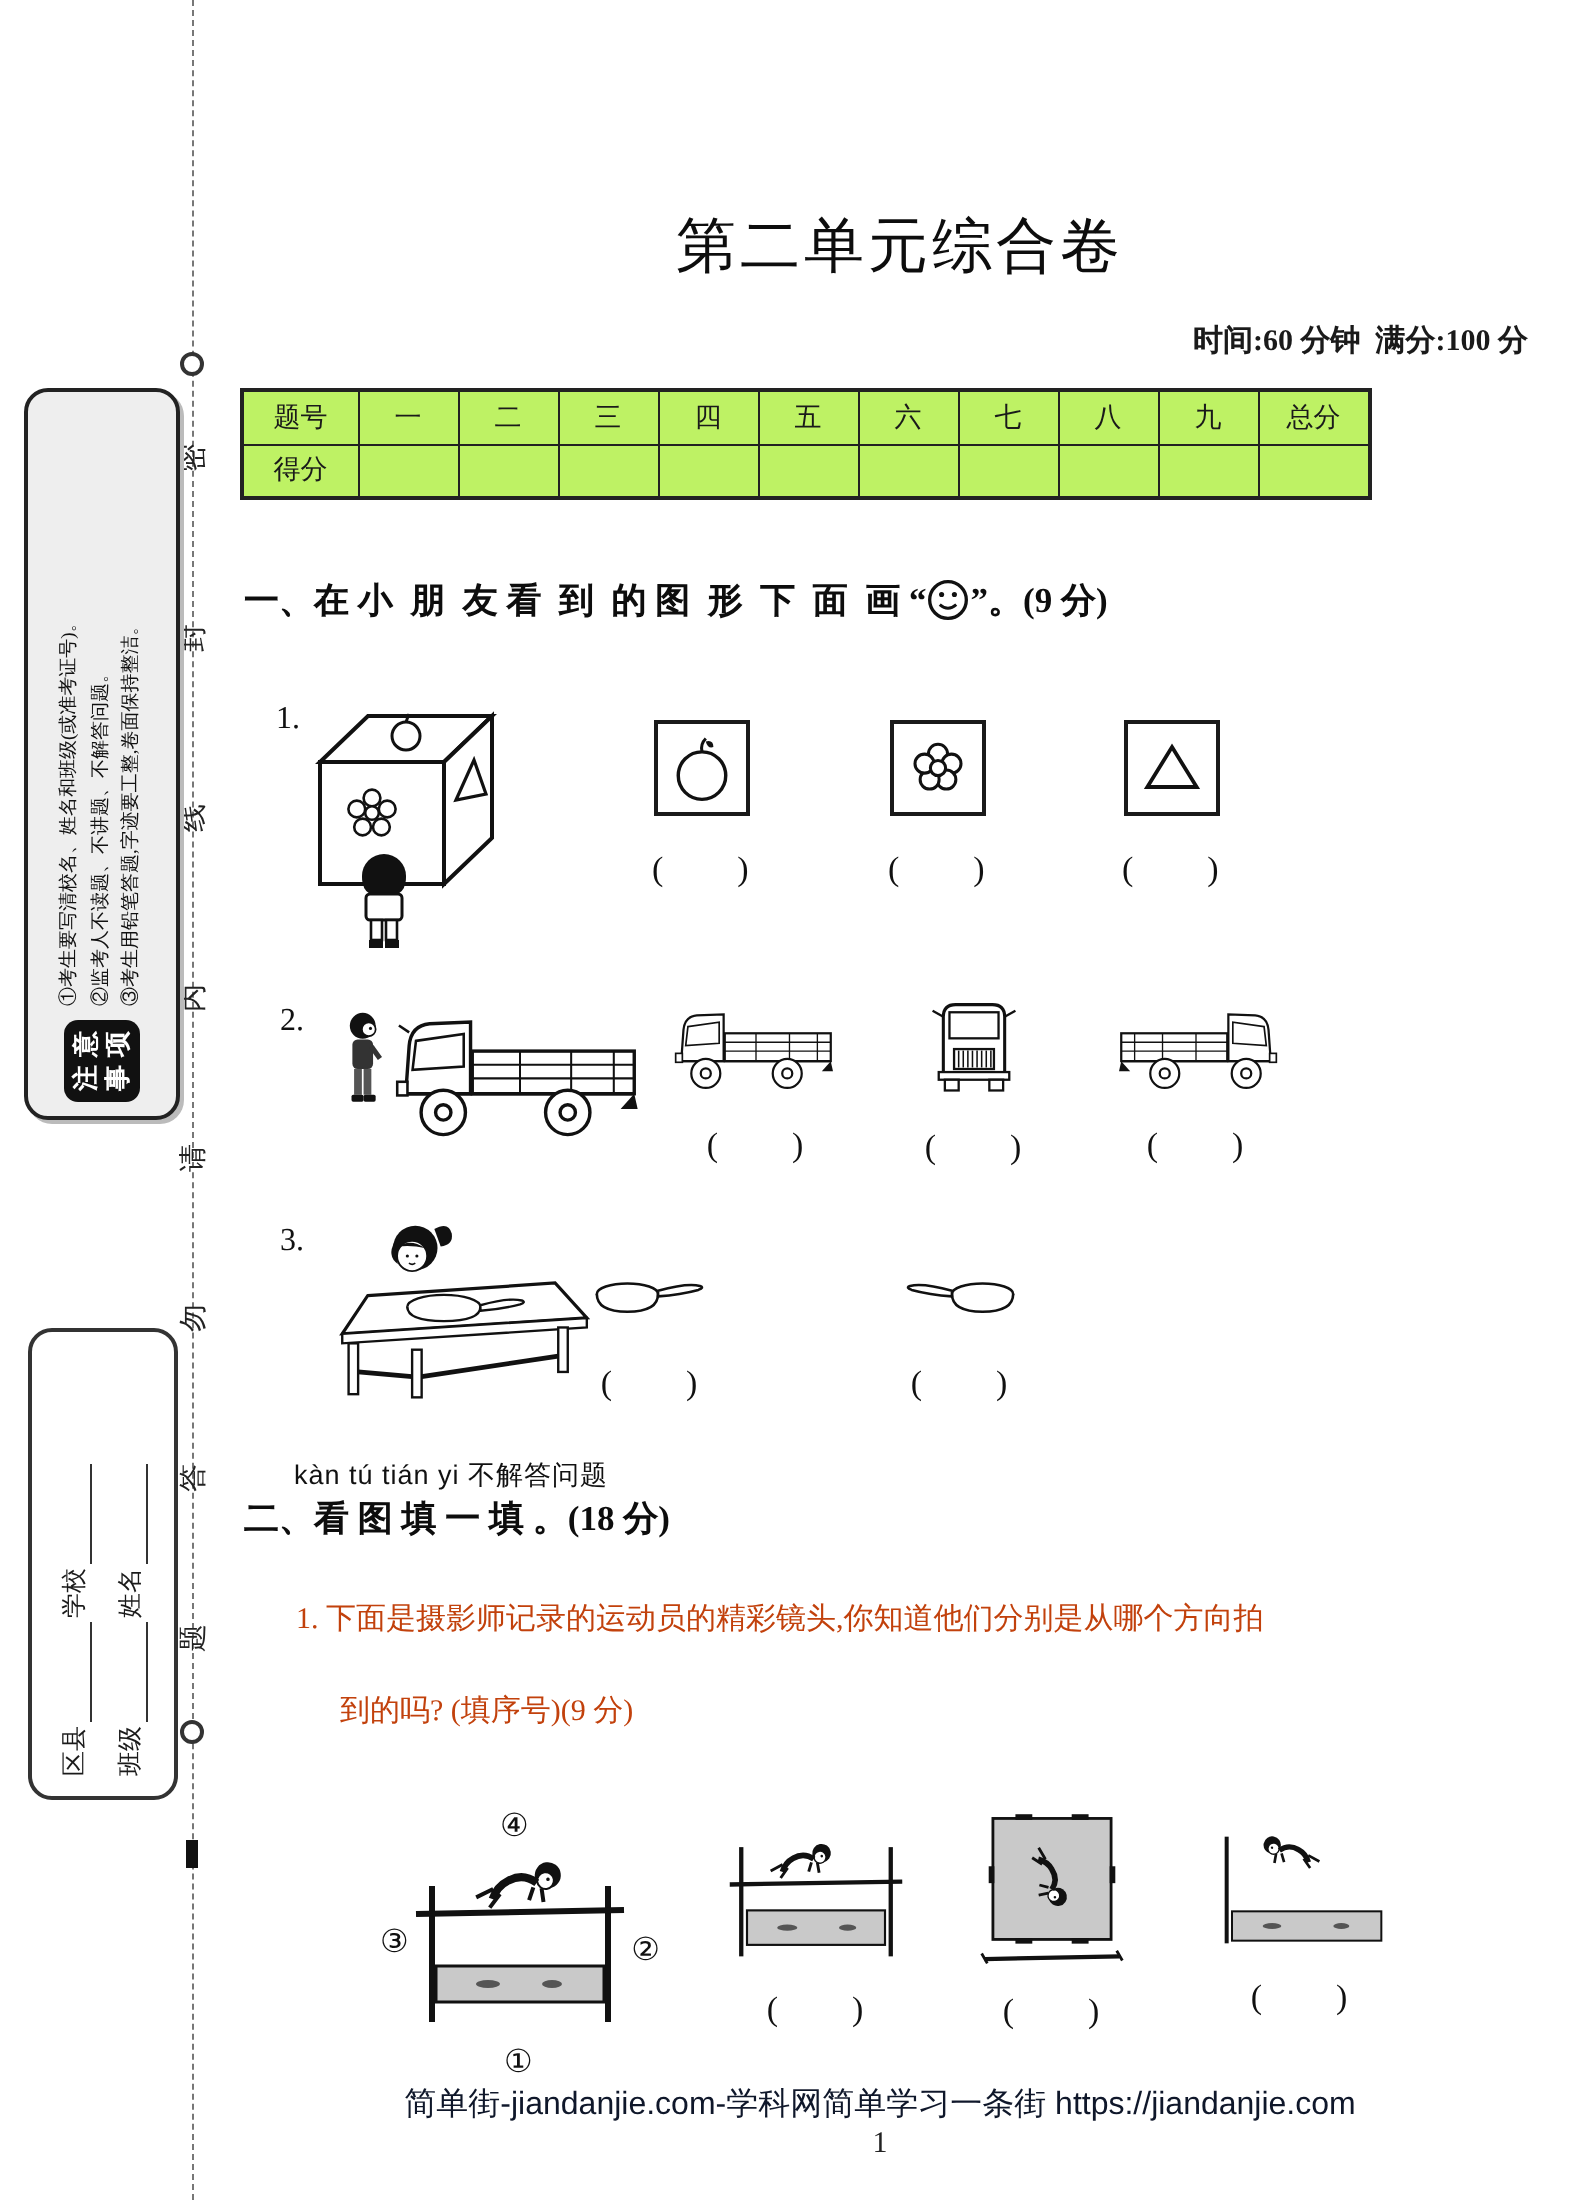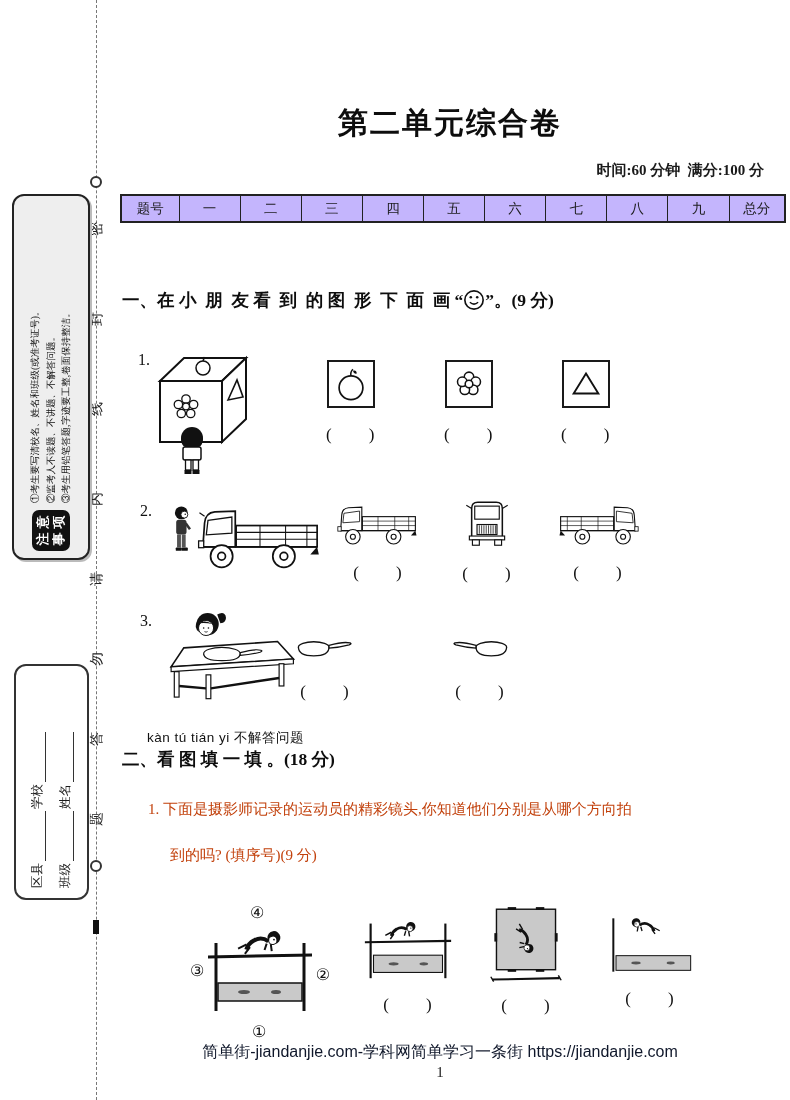--- a/index.html
+++ b/index.html
@@ -23,24 +23,24 @@
 
   
   .info-box { position:absolute; left:14px; top:664px; width:75px; height:236px; border:2px solid #333; border-radius:12px; background:#fff; }
   .info-rot { position:absolute; left:0; top:0; width:232px; height:71px; transform-origin:0 0; transform:rotate(-90deg) translateX(-232px); display:flex; flex-direction:column; justify-content:space-evenly; padding:2px 10px; font-size:12.5px; }
   .info-row { display:flex; align-items:flex-end; gap:2px; white-space:nowrap; }
   .blank-line { display:inline-block; width:50px; height:14px; border-bottom:1px solid #333; }
 
   
   .main { position:absolute; left:120px; top:0; width:660px; height:1100px; }
   .t-title { position:absolute; top:44px; left:0; width:100%; text-align:center; font-size:29px; font-weight:bold; font-family:"Liberation Sans", sans-serif; letter-spacing:1px; color:#0d0d0d; }
-  .t-sub { position:absolute; top:103px; left:0; width:100%; text-align:center; font-size:30px; font-weight:bold; font-family:"Liberation Sans", sans-serif; letter-spacing:2px; color:#0d0d0d; }
+  .t-sub { position:absolute; top:103px; left:0; width:100%; text-align:center; font-size:30px; font-weight:normal; font-family:"Liberation Sans", sans-serif; letter-spacing:2px; color:#0d0d0d; }
   .t-time { position:absolute; top:161px; right:16px; font-size:15px; font-weight:bold; white-space:pre; }
 
-  table.score { position:absolute; top:194px; left:0; width:666px; border-collapse:collapse; table-layout:fixed; background:#c4b5fd; border:2px solid #222; }
+  table.score { position:absolute; top:194px; left:0; width:566px; border-collapse:collapse; table-layout:fixed; background:#bef264; border:2px solid #222; }
   table.score td { border:1px solid #222; height:27px; text-align:center; font-size:13.5px; padding:0; }
   td.cfirst { width:58px; } td.clast { width:56px; }
 
   .pinyin { position:absolute; font-size:13.5px; font-family:"Liberation Sans", sans-serif; white-space:pre; color:#111; letter-spacing:0.5px; }
   .p1 { top:269px; left:27px; }
   .p2 { top:729px; left:27px; }
   .sec-head { position:absolute; font-size:17.5px; font-weight:bold; white-space:pre; display:flex; align-items:center; color:#0d0d0d; }
   .h1 { top:288px; left:2px;font-family:Liberation Serif, serif; }
   .h2 { top:747px; left:2px; }
   .qtext { position:absolute; font-size:15px; white-space:pre; color:#c2410c; }
@@ -137,20 +137,33 @@
         <td>一</td>
         <td>二</td>
         <td>三</td>
         <td>四</td>
         <td>五</td>
         <td>六</td>
         <td>七</td>
         <td>八</td>
         <td>九</td>
         <td class="clast">总分</td>
+      </tr>
+      <tr>
+        <td class="cfirst">得分</td>
+        <td></td>
+        <td></td>
+        <td></td>
+        <td></td>
+        <td></td>
+        <td></td>
+        <td></td>
+        <td></td>
+        <td></td>
+        <td class="clast"></td>
       </tr>
     </tbody>
       </table>
 
     <div class="sec-head h1">
       <span>一、在 小  朋  友 看  到  的 图  形  下  面  画 “</span>
       <svg width="22" height="22" viewBox="0 0 24 24">
         <circle cx="12" cy="12" r="10" fill="none" stroke="#111" stroke-width="1.8"></circle>
         <circle cx="8.5" cy="9" r="1.4" fill="#111"></circle>
           <circle cx="15.5" cy="9" r="1.4" fill="#111"></circle>

